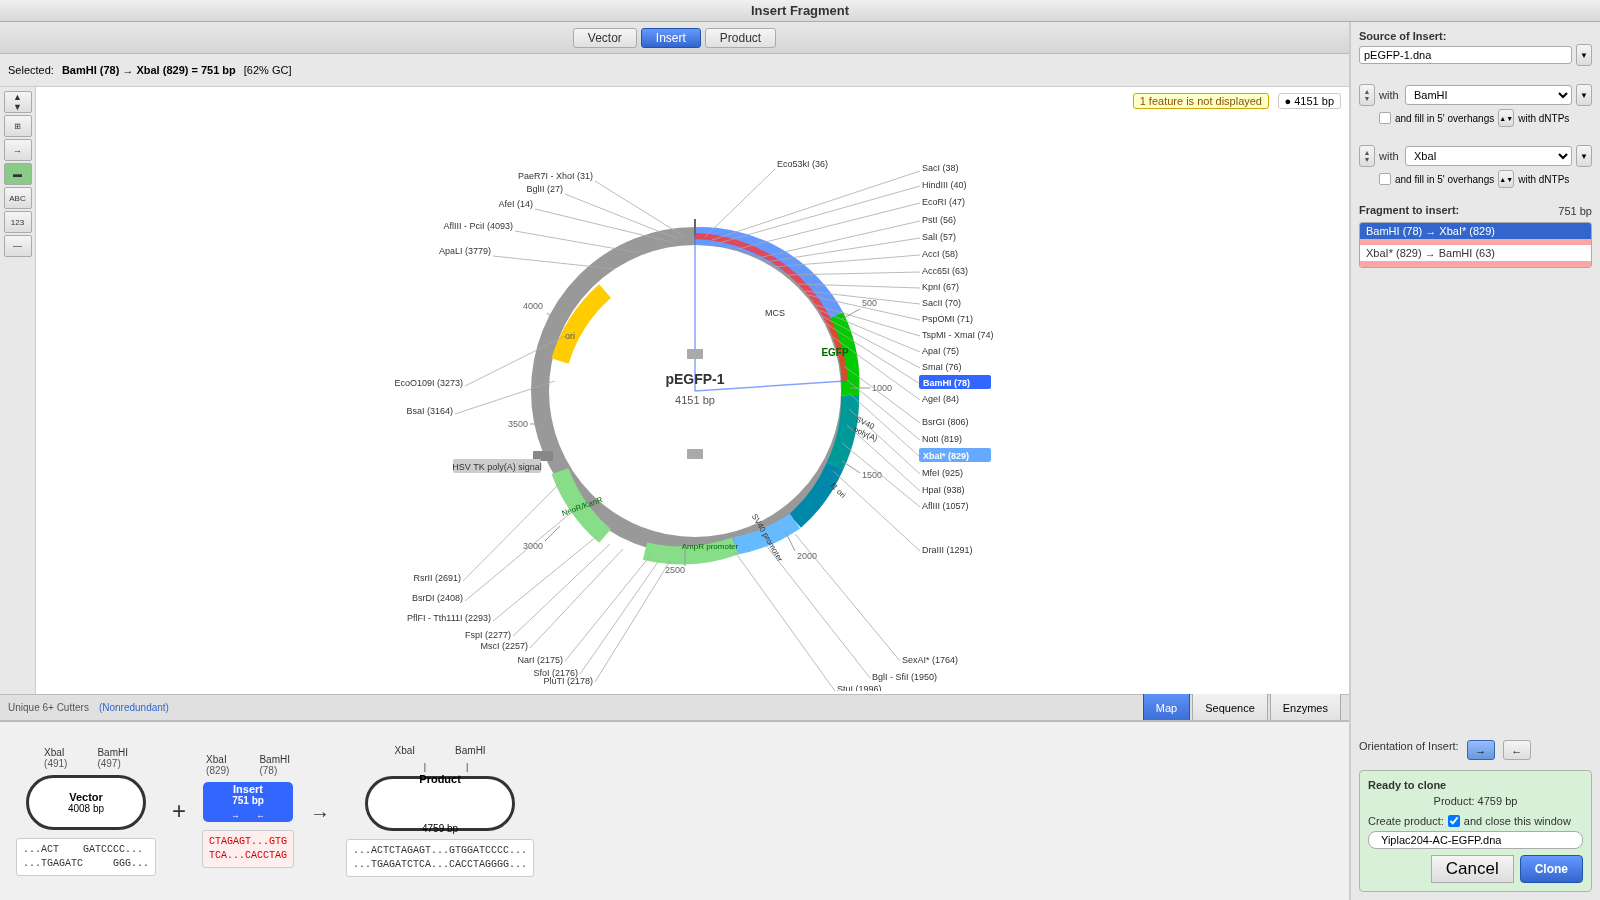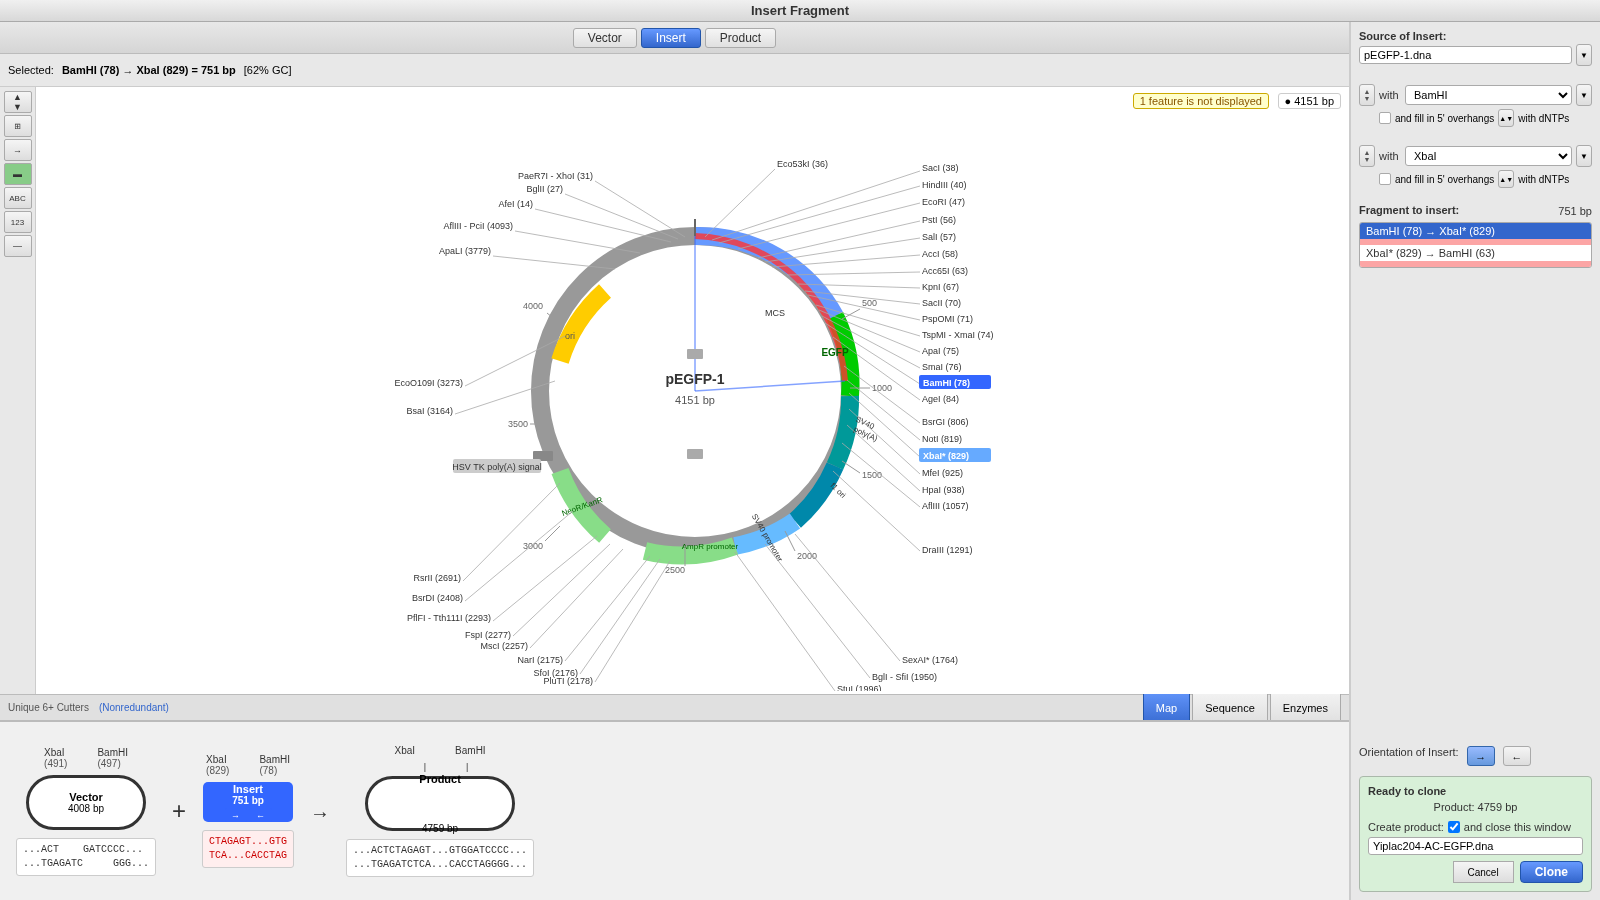--- a/index.html
+++ b/index.html
@@ -460,39 +460,39 @@
     }
 
     .create-label {
       font-size: 11px;
       color: #333;
     }
 
     .create-input {
       flex: 1;
       border: 1px solid #aaa;
-      border-radius: 3px;
-      padding: 2px 4px;
+      border-radius: 8px;
+      padding: 2px 12px;
       font-size: 11px;
       background: white;
     }
 
     .clone-btn-row {
       display: flex;
       justify-content: flex-end;
       gap: 6px;
       margin-top: 4px;
     }
 
     .cancel-btn {
       padding: 3px 14px;
       background: linear-gradient(to bottom, #f5f5f5, #ddd);
       border: 1px solid #aaa;
       border-radius: 0;
-      font-size: 10px;
+      font-size: 17px;
       cursor: pointer;
     }
 
     .clone-btn {
       padding: 3px 14px;
       background: linear-gradient(to bottom, #6699ff, #3366cc);
       border: 1px solid #2255aa;
       border-radius: 4px;
       font-size: 12px;
       color: white;

